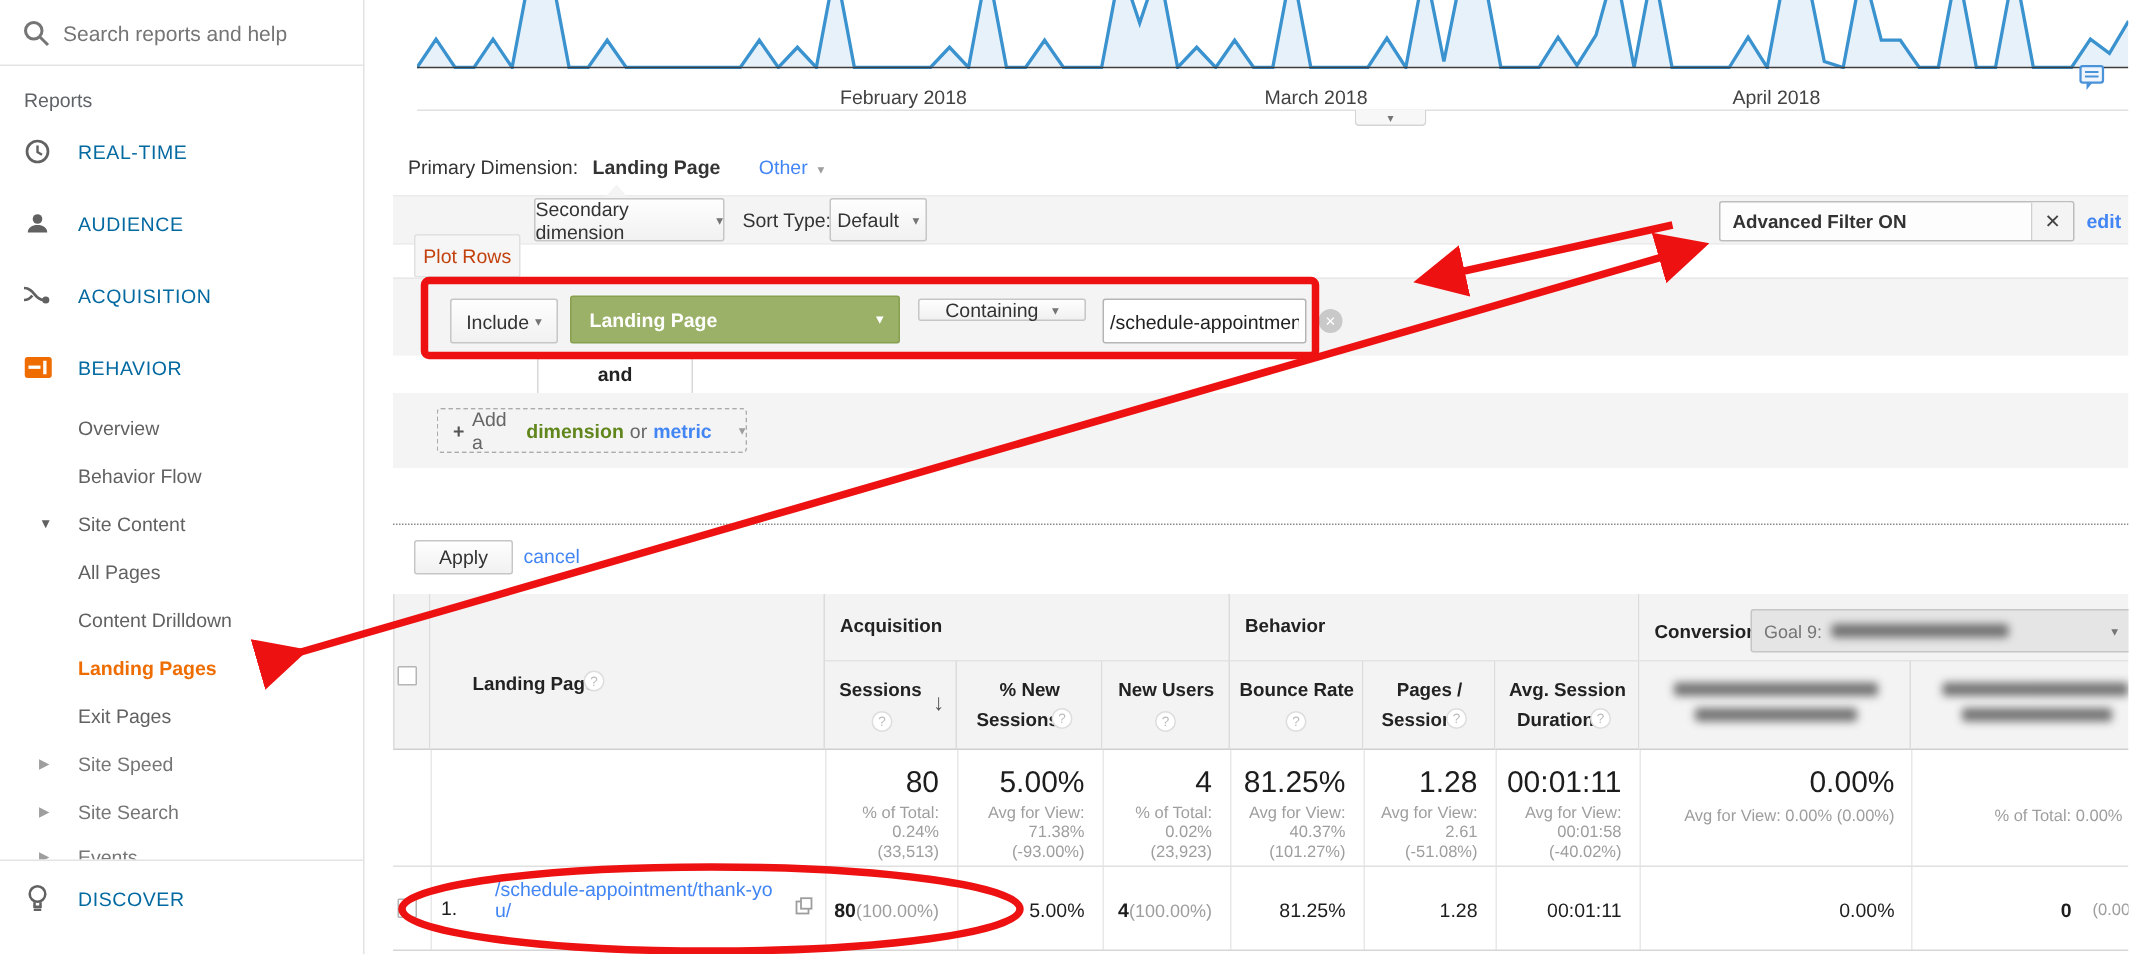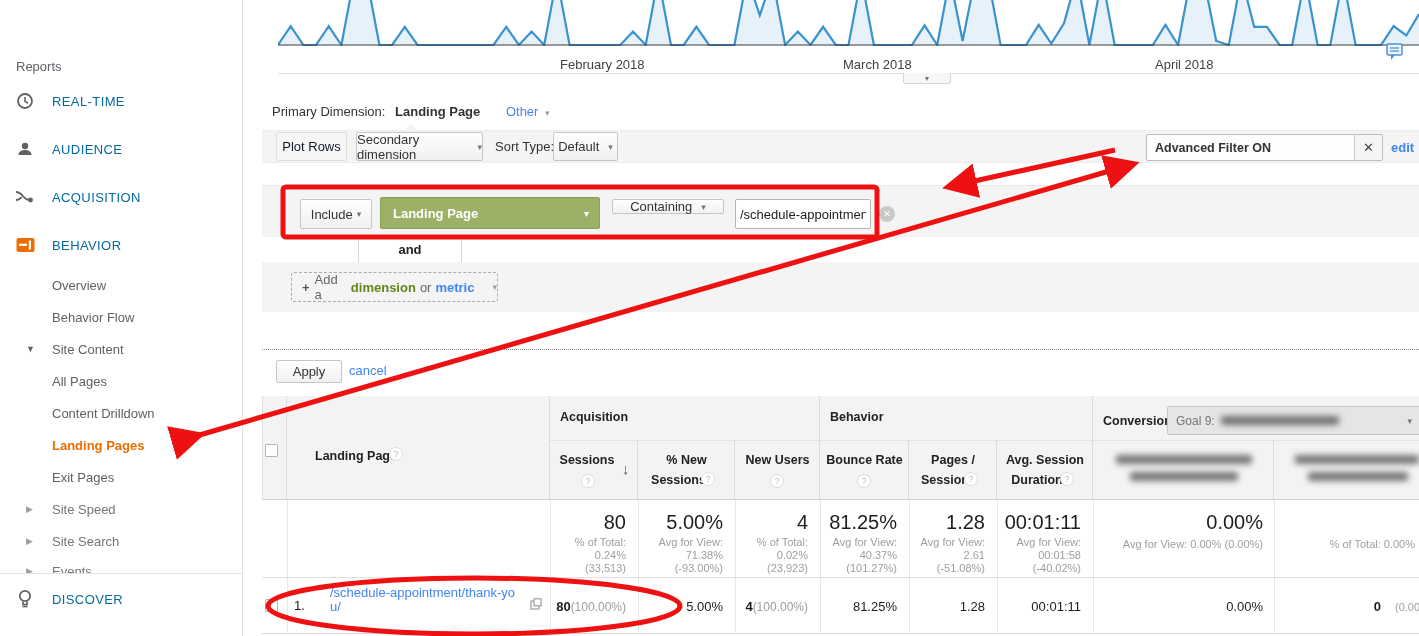--- a/index.html
+++ b/index.html
@@ -45,21 +45,21 @@
            border-left:7px solid transparent; border-right:7px solid transparent;
            border-bottom:8px solid #f4f4f4; z-index:2; }
 
   
   .band { position:absolute; left:262px; width:1157px; background:#f4f4f4; }
   .toolbar { top:130px; height:33px; border-top:1px solid #ececec; border-bottom:1px solid #ececec; }
   .btn { position:absolute; display:flex; align-items:center; justify-content:center;
          background:linear-gradient(#fefefe,#f1f1f1); border:1px solid #c6c6c6;
          border-radius:2px; font-size:13px; color:#333; cursor:pointer; }
   .btn .car { color:#757575; font-size:9px; margin-left:9px; }
-  .btn.disabled { background:#f6f6f6; border-color:#e0e0e0; color:#0f172a; cursor:default; }
+  .btn.disabled { background:#f6f6f6; border-color:#e0e0e0; color:#c2410c; cursor:default;margin-top:24px; }
   .lbl13 { position:absolute; font-size:13px; color:#333; }
 
   .adv-box { position:absolute; left:1146px; top:134px; width:237px; height:27px;
              background:#fdfdfd; border:1px solid #bdbdbd; border-radius:2px; display:flex; }
   .adv-box .txt { flex:1; display:flex; align-items:center; padding-left:8px;
                   font-size:12.5px; font-weight:bold; color:#333; }
   .adv-box .x { width:28px; display:flex; align-items:center; justify-content:center;
                 border-left:1px solid #cfcfcf; background:#f4f4f4; font-size:13px;
                 color:#444; cursor:pointer; border-radius:0 2px 2px 0; }
   .edit-link { position:absolute; left:1391px; top:140px; font-size:13px; color:#4285f4;
@@ -115,20 +115,27 @@
   .goal-dd .pre { font-size:12px; color:#757575; margin-left:8px; white-space:nowrap; }
   .goal-dd .car { margin-left:auto; margin-right:8px; color:#757575; font-size:9px; }
   .urlink { font-size:13px; color:#4285f4; line-height:14px; cursor:pointer; }
 
   .overlay { position:absolute; left:0; top:0; z-index:12; pointer-events:none; }
 </style>
 </head>
 <body>
 
 <aside class="sidebar">
+  <div class="search-row">
+    <svg class="abs" style="left:14px;top:12px" width="20" height="20" viewBox="0 0 20 20">
+      <circle cx="8.5" cy="8.5" r="5.5" fill="none" stroke="#757575" stroke-width="2"></circle>
+      <line x1="12.8" y1="12.8" x2="18" y2="18" stroke="#757575" stroke-width="2"></line>
+    </svg>
+    <span class="ph" style="margin-left:42px">Search reports and help</span>
+  </div>
 
   <div class="sec-label">Reports</div>
 
   <div class="navitem" style="top:91px">
     <span class="navicon">
       <svg width="18" height="18" viewBox="0 0 18 18">
           <circle cx="9" cy="9" r="7" fill="none" stroke="#616161" stroke-width="1.8"></circle>
           <path d="M9 5v4.4l3 1.8" fill="none" stroke="#616161" stroke-width="1.6"></path>
         </svg>
     </span>

